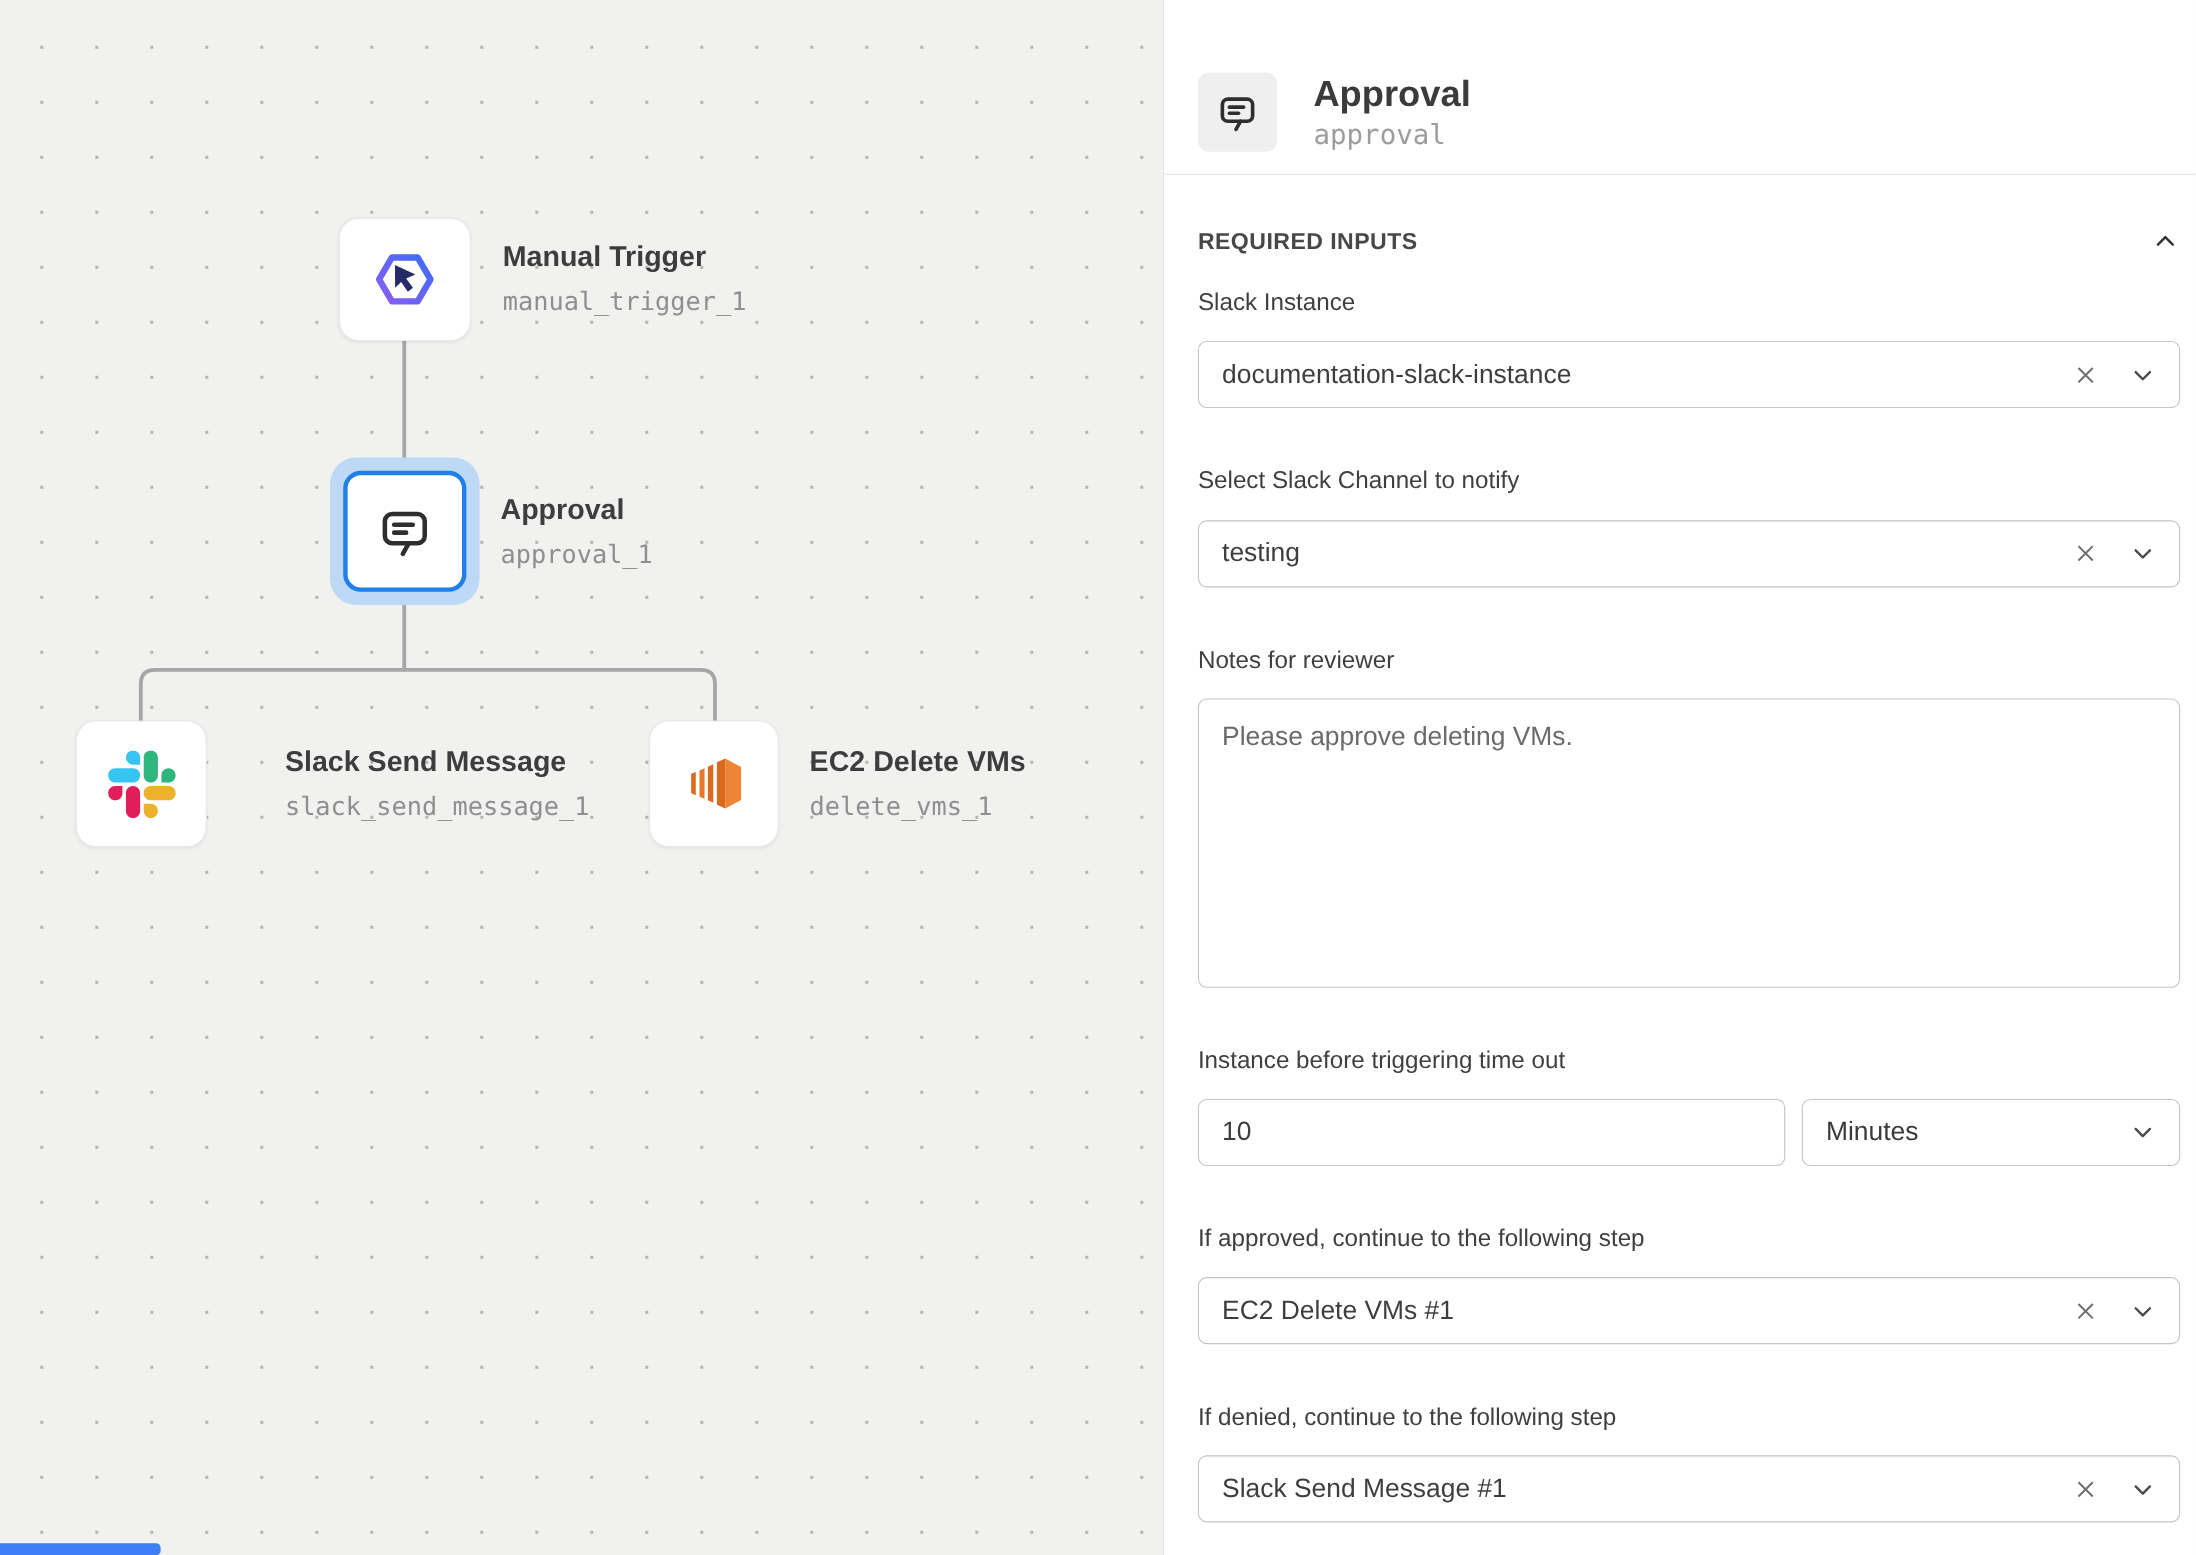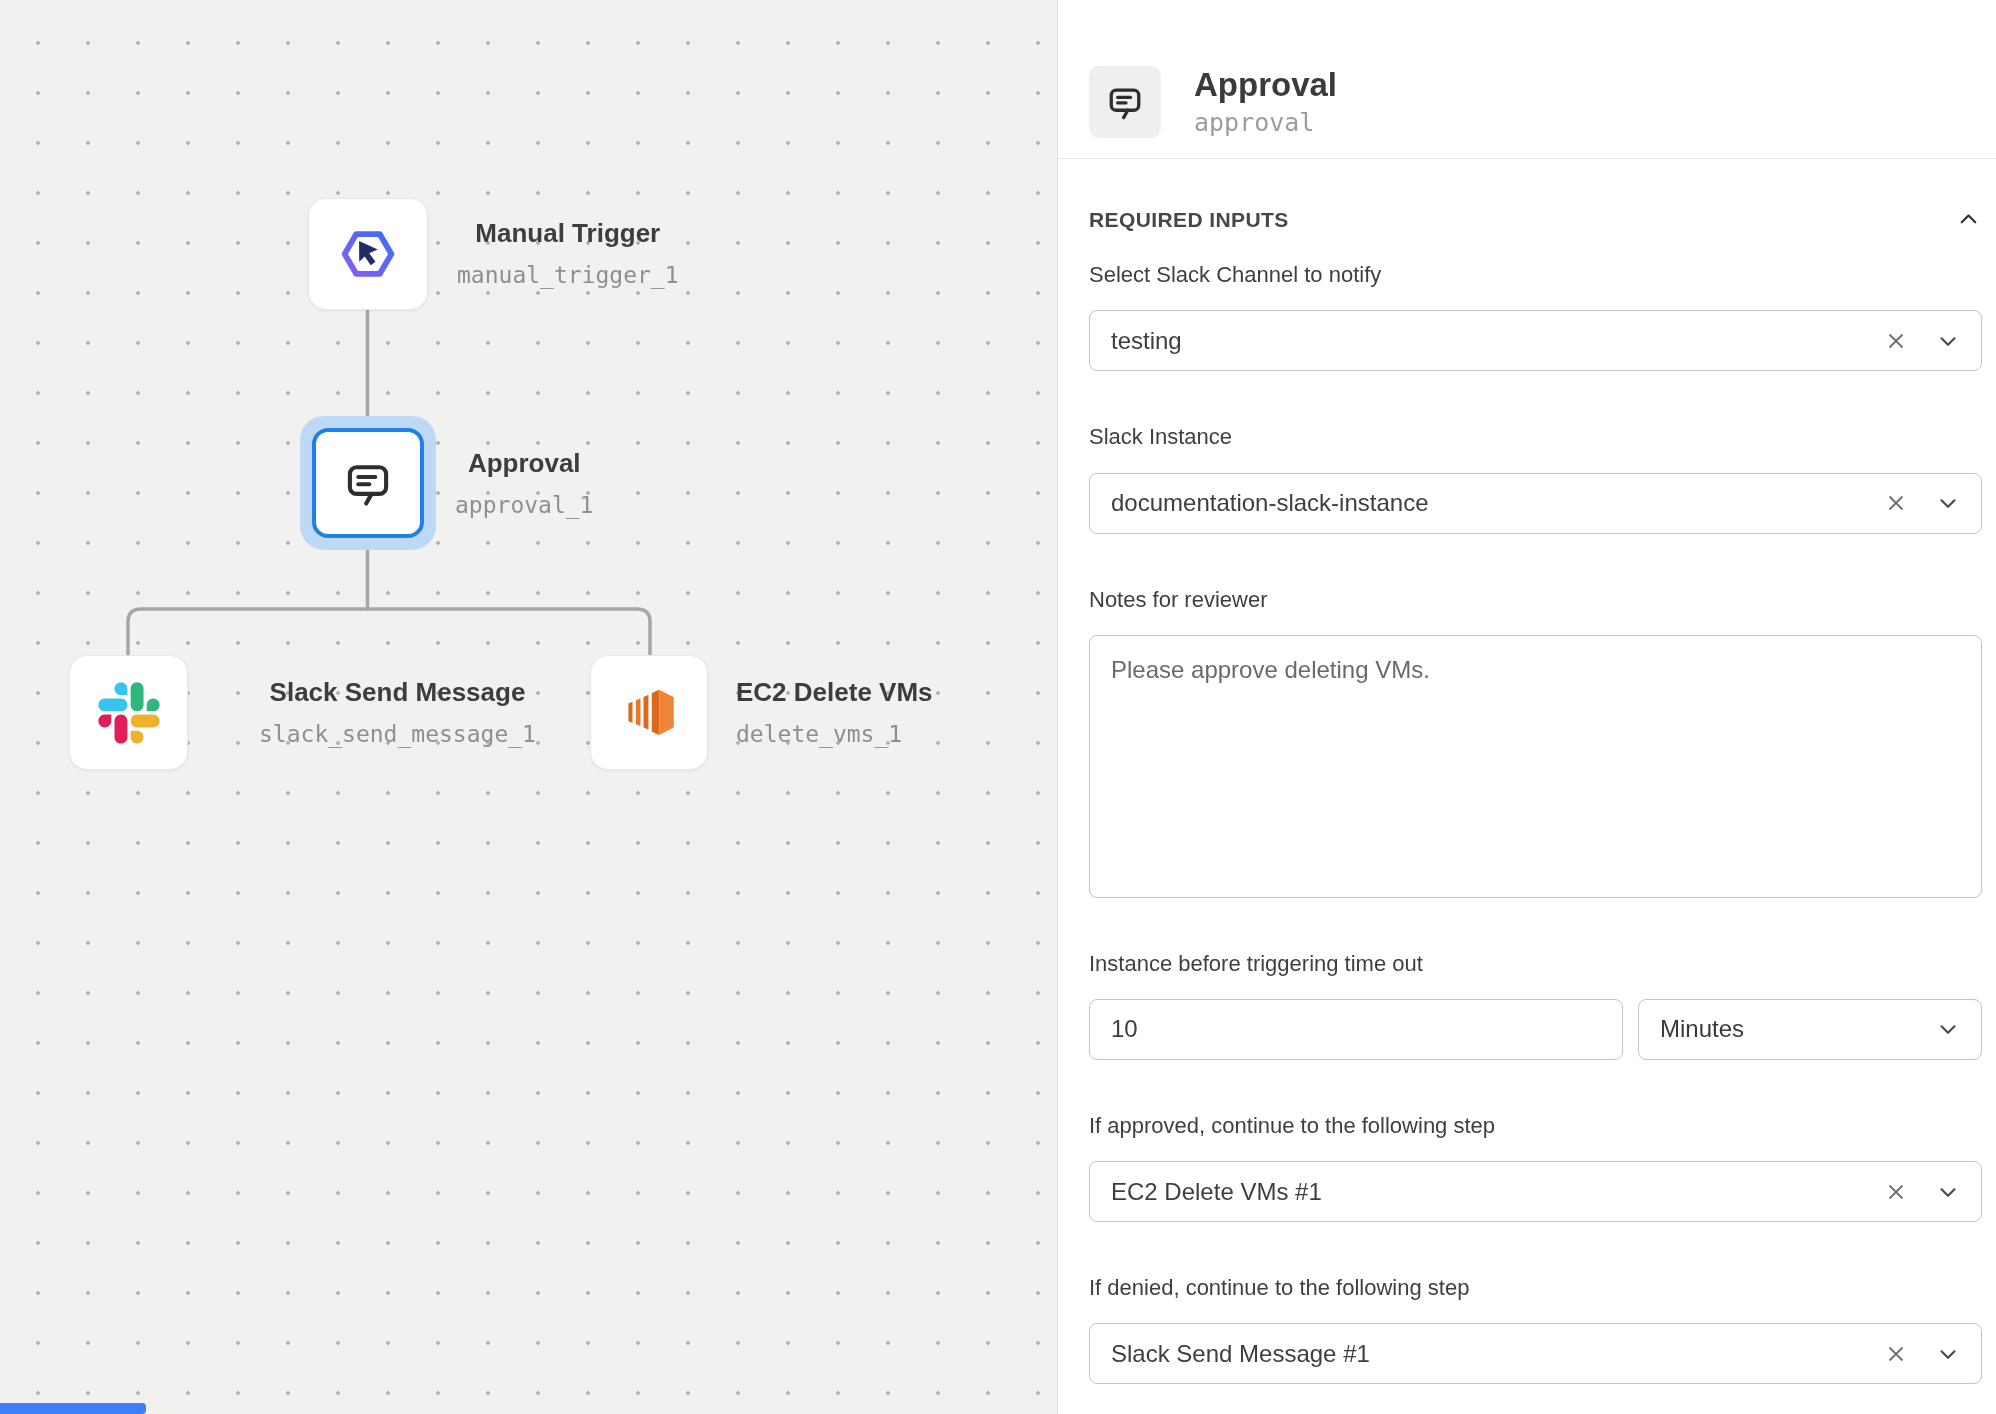--- a/index.html
+++ b/index.html
@@ -22,21 +22,21 @@
   .approval-ring{position:absolute;left:300px;top:416px;width:136px;height:134px;
     background:#bdd9f5;border-radius:24px;display:flex;align-items:center;justify-content:center;}
   .approval-card{width:112px;height:110px;background:#fff;border:4px solid #1e80e8;
     border-radius:16px;display:flex;align-items:center;justify-content:center;box-sizing:border-box;}
 
   .node-label{position:absolute;display:flex;flex-direction:column;justify-content:center;gap:13px;}
   .mt-label{left:457px;top:198px;height:110px;}
   .approval-label{left:455px;top:416px;height:134px;}
   .slack-label{left:216px;top:655px;height:113px;margin-left:43px;}
   .ec2-label{left:736px;top:655px;height:113px;}
-  .node-title{font-size:26px;font-weight:bold;color:#3d3d3d;white-space:nowrap;text-align:center;}
+  .node-title{font-size:26px;font-weight:bold;color:#3d3d3d;white-space:nowrap;}
   .node-sub{font-family:"DejaVu Sans Mono",monospace;font-size:23px;color:#8f8f8f;white-space:nowrap;}
 
   .canvas-scrollbar{position:absolute;left:0;top:1403px;width:146px;height:11px;
     background:#3e7ef7;border-radius:0 4px 4px 0;}
 
   
   .panel{flex:1;background:#fff;border-left:1px solid #dedede;display:flex;flex-direction:column;}
   .panel-header{display:flex;align-items:center;gap:33px;padding:45px 15px 0 31px;height:117px;box-sizing:content-box;}
   .header-icon-tile{width:72px;height:72px;background:#efefef;border-radius:10px;flex:none;
     display:flex;align-items:center;justify-content:center;}
@@ -176,44 +176,44 @@
         <button class="collapse-btn">
           <span style="display:flex">
             <svg width="27" height="27" viewBox="0 0 24 24" fill="none" stroke="#333" stroke-width="2" stroke-linecap="round" stroke-linejoin="round">
                 <path d="M6 14.5 L12 8.5 L18 14.5"></path>
               </svg>
           </span>
         </button>
       </div>
 
       <div class="field">
+        <label class="field-label">Slack Instance</label>
+        <div class="control">
+          <input type="text" value="documentation-slack-instance" style="">
+          <button class="icon-btn">
+            <span style="display:flex">
+              <svg width="26" height="26" viewBox="0 0 24 24" fill="none" stroke="#6f6f6f" stroke-width="1.7">
+                  <path d="M6 6 L18 18 M18 6 L6 18"></path>
+                </svg>
+            </span>
+          </button>
+          <button class="icon-btn">
+            <span style="display:flex">
+              <svg width="26" height="26" viewBox="0 0 24 24" fill="none" stroke="#4a4a4a" stroke-width="2" stroke-linecap="round" stroke-linejoin="round">
+                  <path d="M6 9.5 L12 15.5 L18 9.5"></path>
+                </svg>
+            </span>
+          </button>
+        </div>
+      </div>
+
+      <div class="field">
         <label class="field-label">Select Slack Channel to notify</label>
         <div class="control">
           <input type="text" value="testing" style="">
-          <button class="icon-btn">
-            <span style="display:flex">
-              <svg width="26" height="26" viewBox="0 0 24 24" fill="none" stroke="#6f6f6f" stroke-width="1.7">
-                  <path d="M6 6 L18 18 M18 6 L6 18"></path>
-                </svg>
-            </span>
-          </button>
-          <button class="icon-btn">
-            <span style="display:flex">
-              <svg width="26" height="26" viewBox="0 0 24 24" fill="none" stroke="#4a4a4a" stroke-width="2" stroke-linecap="round" stroke-linejoin="round">
-                  <path d="M6 9.5 L12 15.5 L18 9.5"></path>
-                </svg>
-            </span>
-          </button>
-        </div>
-      </div>
-
-      <div class="field">
-        <label class="field-label">Slack Instance</label>
-        <div class="control">
-          <input type="text" value="documentation-slack-instance" style="">
           <button class="icon-btn">
             <span style="display:flex">
               <svg width="26" height="26" viewBox="0 0 24 24" fill="none" stroke="#6f6f6f" stroke-width="1.7">
                   <path d="M6 6 L18 18 M18 6 L6 18"></path>
                 </svg>
             </span>
           </button>
           <button class="icon-btn">
             <span style="display:flex">
               <svg width="26" height="26" viewBox="0 0 24 24" fill="none" stroke="#4a4a4a" stroke-width="2" stroke-linecap="round" stroke-linejoin="round">

